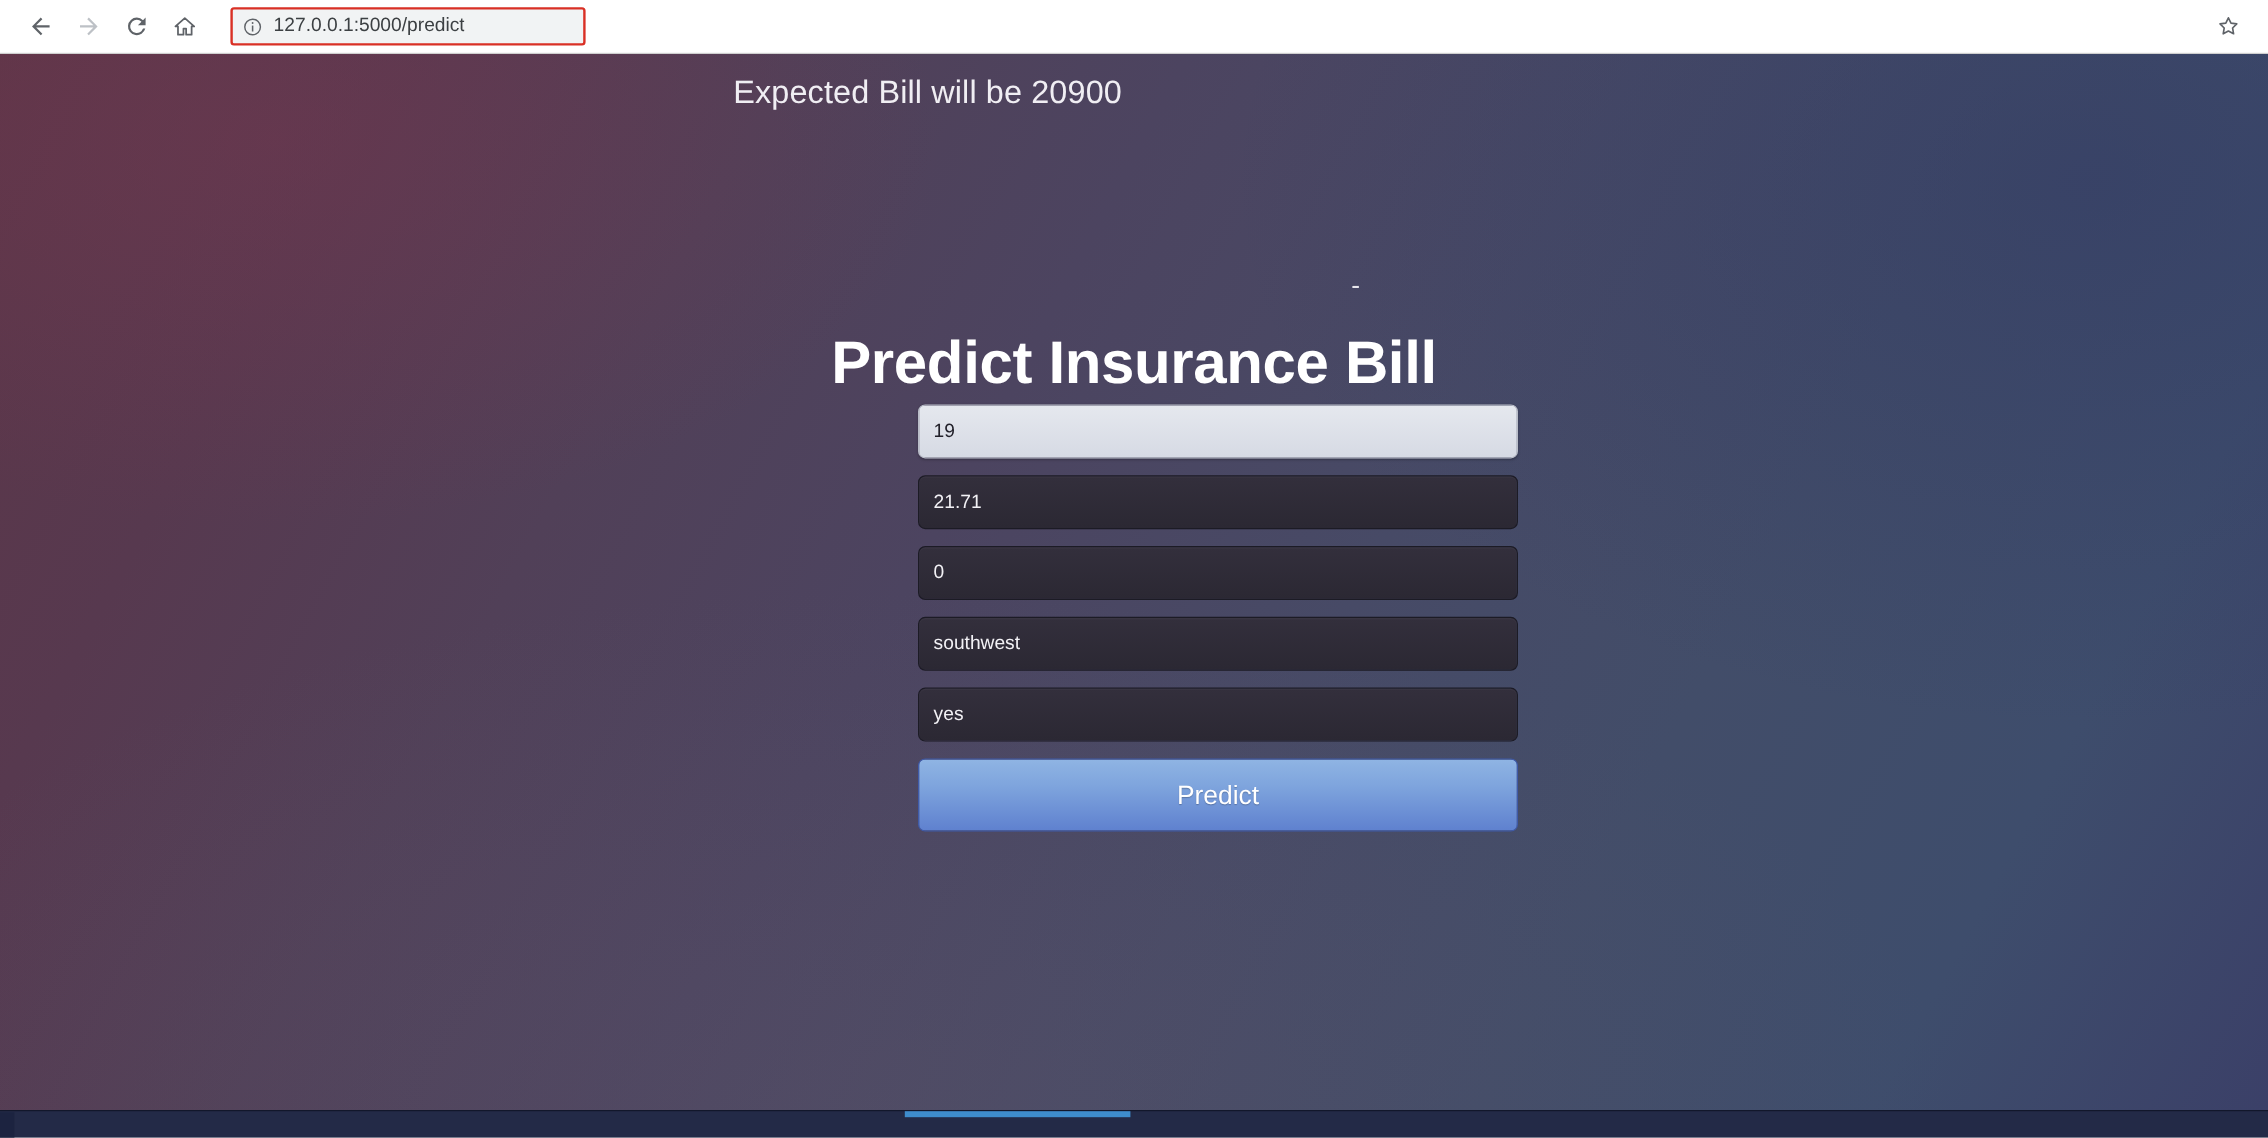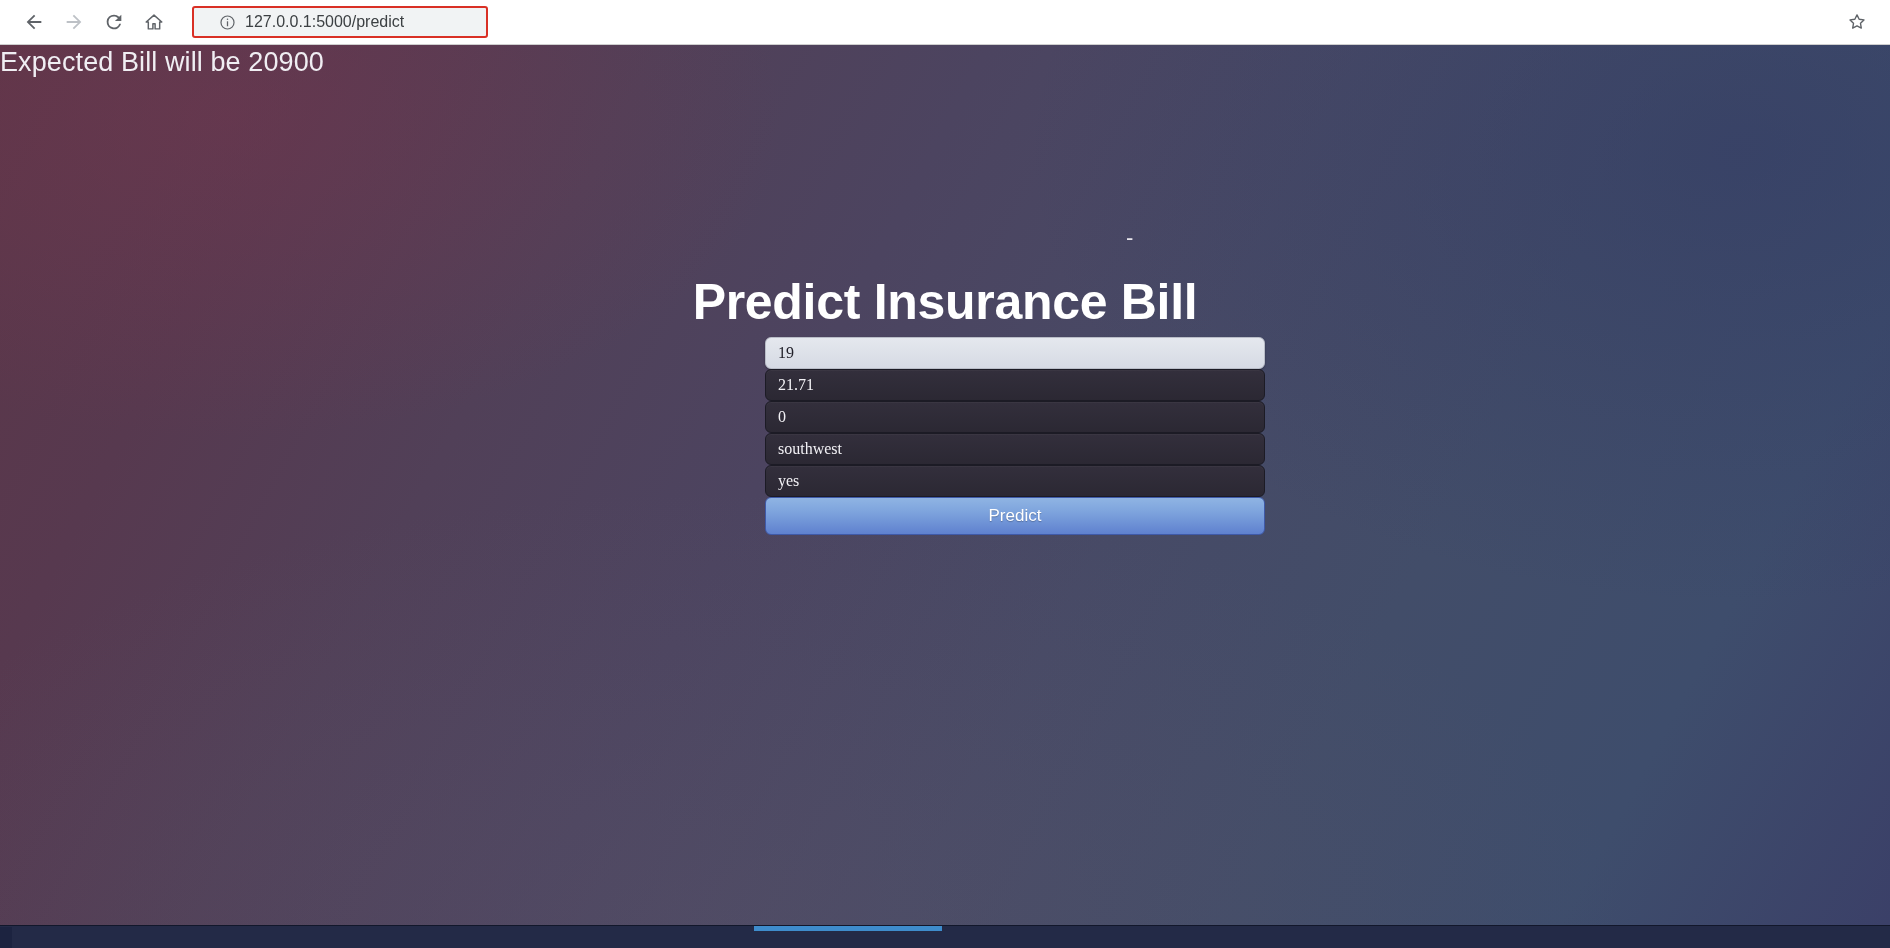--- a/index.html
+++ b/index.html
@@ -33,21 +33,21 @@
 
   .urlbar-wrap {
     margin-left: 18px;
     width: 296px;
     height: 32px;
     background: #f1f3f4;
     border: 2px solid #d93025;
     border-radius: 3px;
     display: flex;
     align-items: center;
-    padding: 0 21px;
+    padding: 0 4px;
   }
   .info-icon { flex: 0 0 auto; width: 24px; height: 24px; display:flex; align-items:center; justify-content:center; }
   .url-text {
     margin-left: 6px;
     font-size: 16px;
     color: #3c4043;
     white-space: nowrap;
     overflow: hidden;
     line-height: 1;
   }
@@ -86,24 +86,25 @@
       radial-gradient(ellipse 900px 520px at 12% 8%, rgba(120,55,80,0.40), rgba(0,0,0,0) 62%),
       radial-gradient(ellipse 1100px 700px at 92% 12%, rgba(45,52,98,0.42), rgba(0,0,0,0) 65%),
       radial-gradient(ellipse 1300px 620px at 38% 100%, rgba(92,84,104,0.35), rgba(0,0,0,0) 70%);
     pointer-events: none;
   }
 
   .flash-message {
     position: absolute;
     top: 0; left: 0;
     width: 1546px;
+    text-align: center;
     color: #f0eef3;
     font-size: 27px;
     line-height: 1;
-    padding-top: 4px;
+    padding-top: 19px;
     z-index: 3;
     letter-spacing: 0.1px;
   }
 
   .stray-dash {
     position: absolute;
     left: 1126px;
     top: 182px;
     color: #e8e6ec;
     font-size: 22px;
@@ -134,47 +135,48 @@
 
   .form {
     position: absolute;
     top: 292px;
     left: 765px;
     width: 500px;
   }
 
   .field {
     width: 500px;
-    height: 32px;
+    height: 45px;
+    margin-bottom: 14px;
     border-radius: 6px;
     border: 1px solid #1c1b25;
     background: linear-gradient(180deg, #332f3c 0%, #2b2833 100%);
     color: #f2f1f5;
     font-size: 16px;
-    font-family: Liberation Serif, serif;
+    font-family: Liberation Sans, sans-serif;
     padding: 0 12px;
     display: flex;
     align-items: center;
     box-shadow: inset 0 1px 1px rgba(255,255,255,0.04);
   }
   .field.highlighted {
     background: linear-gradient(180deg, #e5e8ee 0%, #d6dae4 100%);
     color: #22212a;
     border: 1px solid #b9bdc8;
     box-shadow: 0 1px 2px rgba(0,0,0,0.25);
   }
 
   .predict-button {
     width: 500px;
-    height: 38px;
+    height: 61px;
     border-radius: 6px;
     border: 1px solid #3f5aa8;
     background: linear-gradient(180deg, #8fb4e3 0%, #7ea4dd 38%, #5f81cf 100%);
     color: #ffffff;
-    font-size: 17px;
+    font-size: 22px;
     font-family: "Liberation Sans", sans-serif;
     display: flex;
     align-items: center;
     justify-content: center;
     text-shadow: 0 1px 1px rgba(0,0,0,0.25);
     cursor: pointer;
   }
 
   
   .taskbar {

